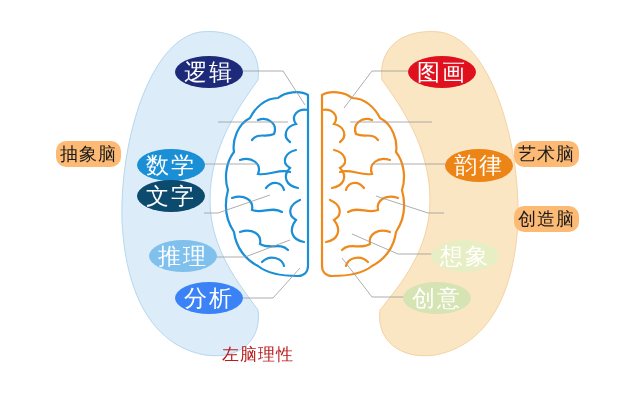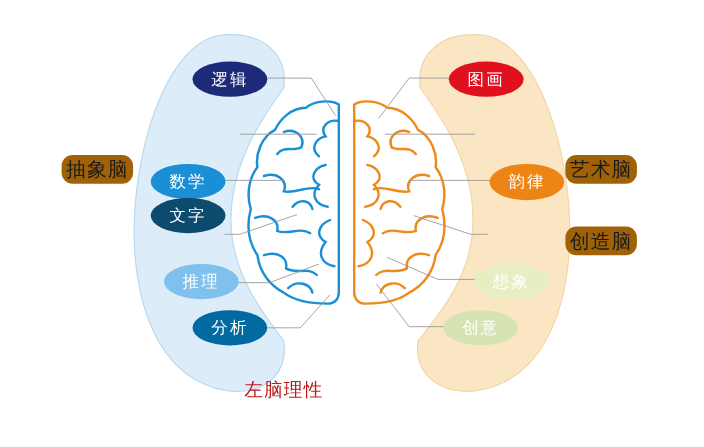--- a/index.html
+++ b/index.html
@@ -1,22 +1,22 @@
 <!DOCTYPE html>
 <html><head>
 <meta charset="utf-8">
 <style>
   html, body { margin:0; padding:0; background:#ffffff; }
   body { width:640px; height:406px; position:relative; overflow:hidden;
          font-family:"DejaVu Sans", sans-serif; }
   #stage { position:absolute; left:0; top:0; width:640px; height:406px; }
   .pill { position:absolute; display:flex; align-items:center; justify-content:center;
-          border-radius:50%; color:#ffffff; font-size:15px; letter-spacing:2px;
+          border-radius:50%; color:#ffffff; font-size:23px; letter-spacing:2px;
           font-family:Liberation Sans, sans-serif; }
-  .side-label { position:absolute; font-size:18px; color:#1a1a1a; background:#a16207;
+  .side-label { position:absolute; font-size:18px; color:#1a1a1a; background:#fdba74;
                 border-radius:10px; padding:1px 4px; letter-spacing:1px;
                 font-family:"DejaVu Sans", sans-serif; }
   .bottom-label { position:absolute; font-size:17px; color:#b91c1c; letter-spacing:1px;
                   font-family:"DejaVu Sans", sans-serif; }
 </style>
 </head>
 <body>
 
 <div id="stage">
 
@@ -76,21 +76,21 @@
     </div>
   <div class="pill" style="left:137px;top:149px;width:68px;height:32px;background:#1a8fd6">
       <span>数学</span>
     </div>
   <div class="pill" style="left:137px;top:180px;width:68px;height:32px;background:#0c4a6e">
       <span>文字</span>
     </div>
   <div class="pill" style="left:149px;top:240px;width:68px;height:32px;background:#7fc0ec">
       <span>推理</span>
     </div>
-  <div class="pill" style="left:175px;top:282px;width:68px;height:32px;background:#0369a1">
+  <div class="pill" style="left:175px;top:282px;width:68px;height:32px;background:#3b82f6">
       <span>分析</span>
     </div>
 
   <div class="pill" style="left:408px;top:56px;width:68px;height:32px;background:#e0101e">
       <span>图画</span>
     </div>
   <div class="pill" style="left:445px;top:149px;width:68px;height:33px;background:#ec8416">
       <span>韵律</span>
     </div>
   <div class="pill" style="left:431px;top:240px;width:68px;height:32px;background:#e8eec4">

